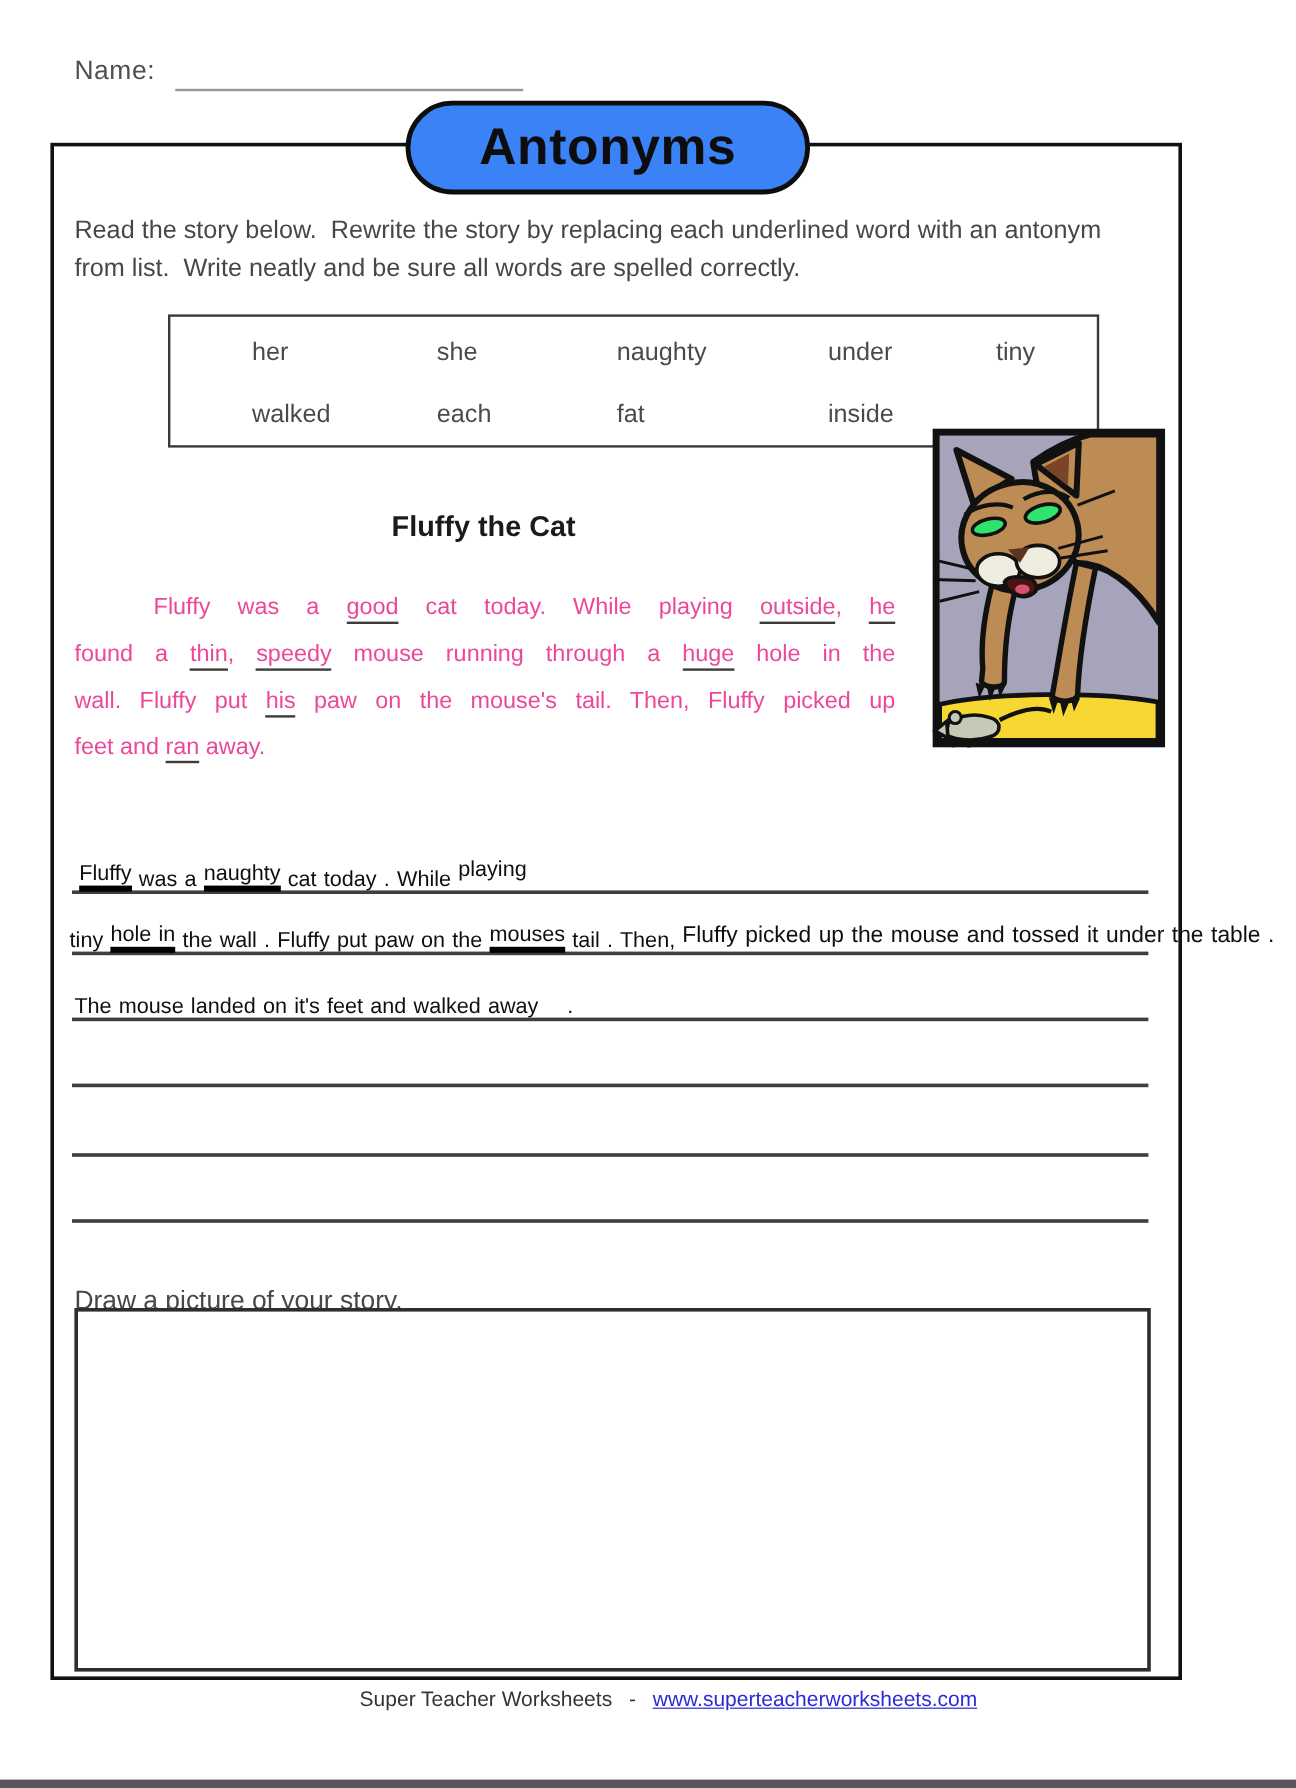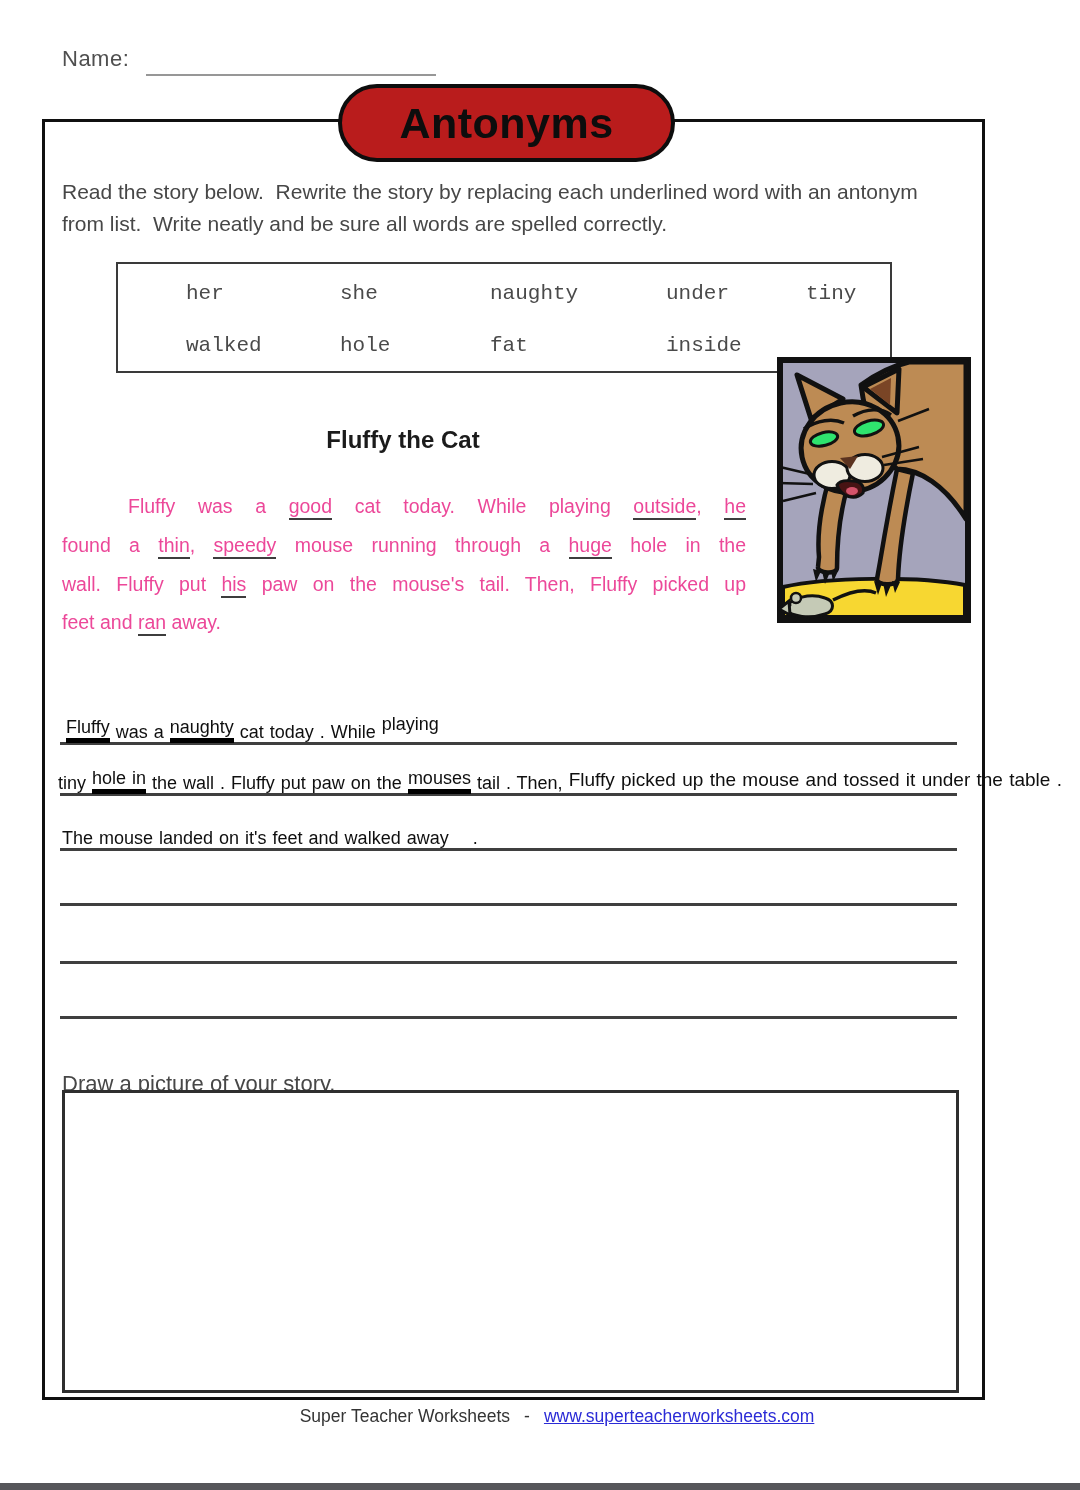--- a/index.html
+++ b/index.html
@@ -9,32 +9,32 @@
     font-family:"Liberation Sans", sans-serif; overflow:hidden;
   }
   .abs { position:absolute; }
 
   .name-label { left:62px; top:46px; font-size:22px; color:#4f4f4f; letter-spacing:.5px; }
   .name-line  { left:146px; top:74px; width:290px; height:0; border-bottom:2px solid #979797; }
 
   .page-box { left:42px; top:119px; width:943px; height:1281px; border:3px solid #101010; }
 
   .title-oval {
-    left:338px; top:84px; width:337px; height:78px; background:#b91c1c;
+    left:338px; top:84px; width:337px; height:78px; background:#3b82f6;
     border:4px solid #0d0d0d; border-radius:44px; z-index:6;
     display:flex; align-items:center; justify-content:center;
   }
   .title-oval span { font-size:43px; font-weight:bold; color:#0d0d0d; letter-spacing:.5px; }
 
   .instructions {
     left:62px; top:176px; width:880px; font-size:21px; line-height:1.5;
     color:#474747; white-space:pre-wrap;
   }
 
-  .word-bank { left:116px; top:262px; width:776px; height:111px; border:2px solid #3a3a3a; background:#fff;font-family:Liberation Mono, monospace; }
+  .word-bank { left:140px; top:262px; width:776px; height:111px; border:2px solid #3a3a3a; background:#fff; }
   .wb-word { position:absolute; font-size:21px; color:#4a4a4a; }
 
   .cat-box { left:777px; top:357px; width:194px; height:266px; z-index:5; }
   .cat-box svg { width:100%; height:100%; display:block; }
 
   .story-heading { left:62px; top:426px; width:682px; text-align:center;
     font-size:24px; font-weight:bold; color:#1b1b1b; }
 
   .story { left:62px; top:487px; width:684px; font-size:19.5px; color:#ec4899; }
   .story-line { height:38.8px; line-height:38.8px; text-align:justify; text-align-last:justify; white-space:normal; }
@@ -76,21 +76,21 @@
 
   <div class="abs instructions">Read the story below.  Rewrite the story by replacing each underlined word with an antonym from list.  Write neatly and be sure all words are spelled correctly.</div>
 
   <div class="abs word-bank" id="word-bank">
       <span class="wb-word" style="left: 68px; top: 18px;">her</span>
       <span class="wb-word" style="left: 222px; top: 18px;">she</span>
       <span class="wb-word" style="left: 372px; top: 18px;">naughty</span>
       <span class="wb-word" style="left: 548px; top: 18px;">under</span>
       <span class="wb-word" style="left: 688px; top: 18px;">tiny</span>
       <span class="wb-word" style="left: 68px; top: 70px;">walked</span>
-      <span class="wb-word" style="left: 222px; top: 70px;">hole</span>
+      <span class="wb-word" style="left: 222px; top: 70px;">each</span>
       <span class="wb-word" style="left: 372px; top: 70px;">fat</span>
       <span class="wb-word" style="left: 548px; top: 70px;">inside</span>
     </div>
 
   <div class="abs cat-box">
     <svg viewBox="0 0 194 266">
       <rect x="3" y="3" width="188" height="260" fill="var(--c-bg)" stroke="var(--c-outline)" stroke-width="6"></rect>
       <path d="M6,230 C 50,220 140,219 188,228 L188,260 L6,260 Z" fill="var(--c-floor)" stroke="var(--c-outline)" stroke-width="4"></path>
       <path d="M132,5 L189,5 L189,162 C168,128 142,112 120,112 C98,96 88,58 84,28 C98,18 115,9 132,5 Z" fill="var(--c-body)" stroke="var(--c-outline)" stroke-width="5" stroke-linejoin="round"></path>
       <path d="M120,112 C114,142 108,175 103,205 L100,222 C99,228 120,230 121,222 C122,195 128,155 136,116 Z" fill="var(--c-body)" stroke="var(--c-outline)" stroke-width="4.5"></path>

